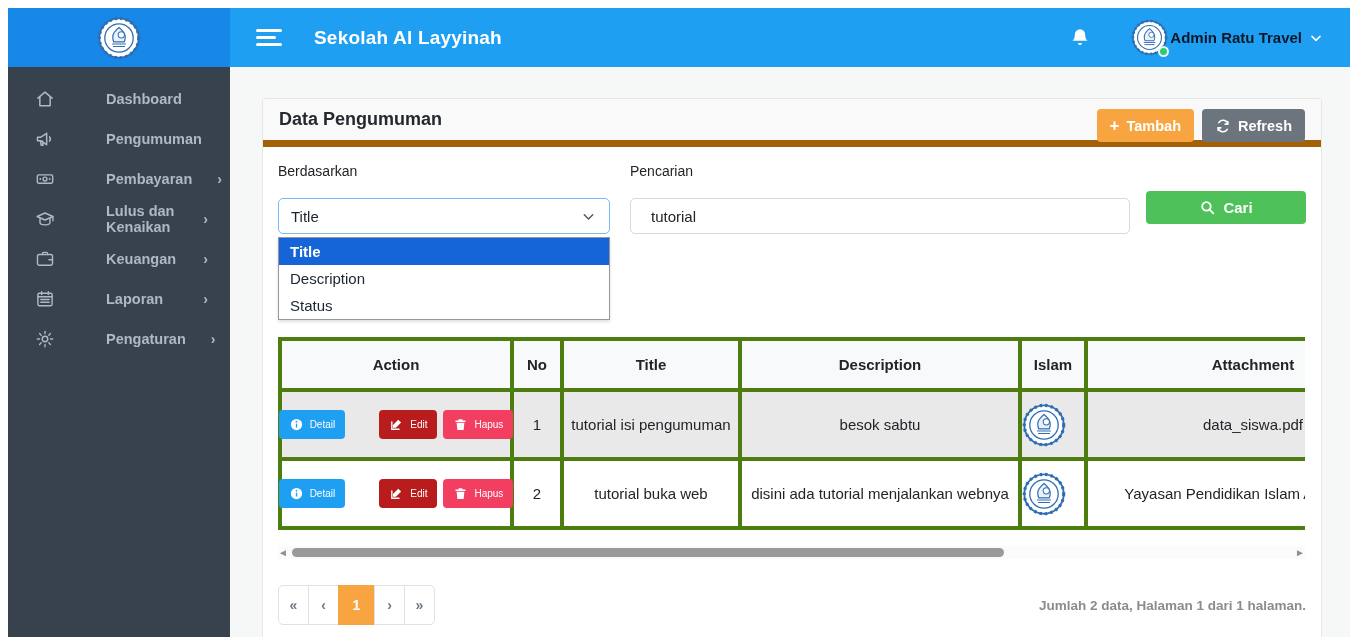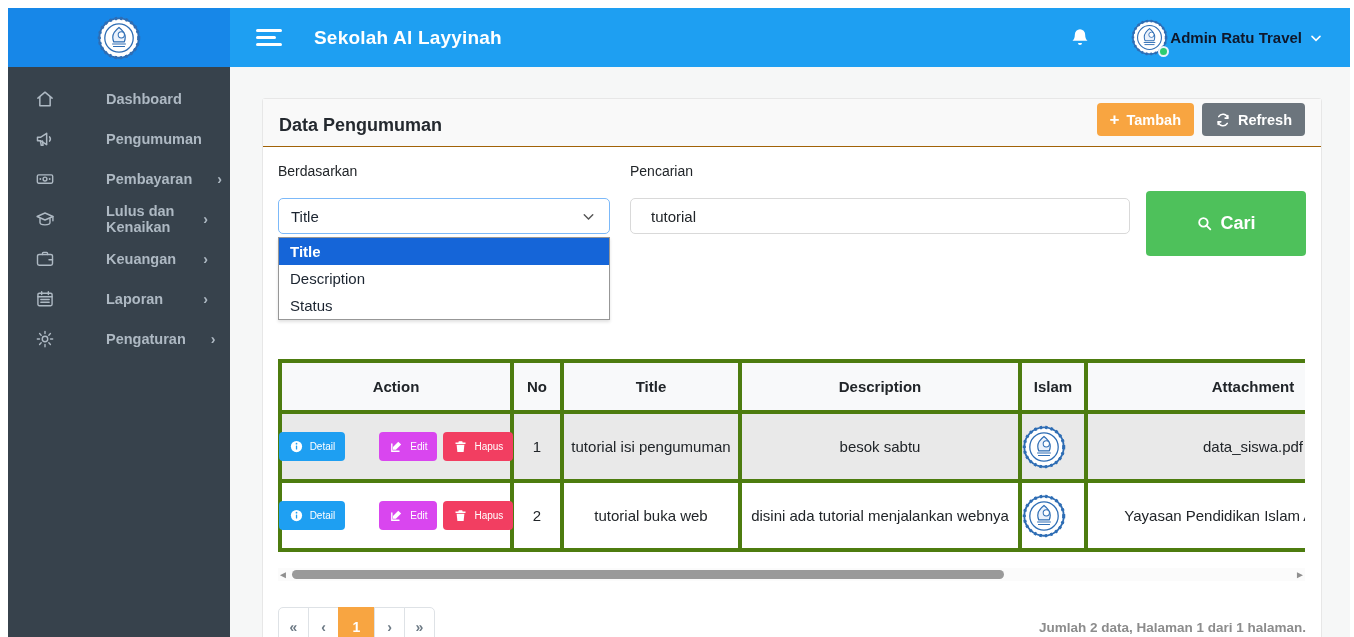--- a/index.html
+++ b/index.html
@@ -33,30 +33,30 @@
   .side-item { display:flex; align-items:center; height:40px; padding:0 22px 0 27px;
                color:#aeb9c3; font-size:14.5px; font-weight:600; cursor:pointer;gap:25px; }
   .side-item .sicon { width:20px; height:20px; margin-right:26px; flex:0 0 20px; display:flex; }
   .side-item .chev { margin-left:auto; font-size:14px; color:#aeb9c3; }
 
   .content { flex:1; background:#f6f7f7; overflow:hidden; }
 
   
   .card { background:#fff; border:1px solid #e7e7e7; border-radius:3px;
           margin:31px 28px 0 32px; height:560px; }
-  .card-header { display:flex; align-items:flex-end; justify-content:space-between;
-                 background:#f9f9f9; border-bottom:1px solid #a16207; padding:10px 16px; height:48px; }
+  .card-header { display:flex; align-items:flex-start; justify-content:space-between;
+                 background:#f9f9f9; border-bottom:7px solid #a16207; padding:10px 16px; height:48px; }
   .card-title { font-size:18px; font-weight:700; color:#24292f; }
   .hdr-btns { display:flex; gap:8px; }
   .btn { border:none; border-radius:4px; color:#fff; font-weight:700; font-size:14.5px;
          padding:8px 13px; display:inline-flex; align-items:center; gap:7px; cursor:pointer;
          font-family:"Liberation Sans", sans-serif; }
   .btn-tambah { background:#f8a541; }
   .btn-refresh { background:#6c757d; }
-  .btn-cari { background:#4ec15b; padding:22px 0; width:160px; justify-content:center; font-size:18px; }
+  .btn-cari { background:#4ec15b; padding:8px 0; width:160px; justify-content:center; font-size:15px; }
   .plus-glyph { font-size:17px; font-weight:700; line-height:1; }
 
   .card-body { padding:16px 15px 0 15px; position:relative; }
 
   
   .filters { display:flex; align-items:flex-start; }
   .f-label { font-size:14px; color:#212529; margin-bottom:19px; }
   .f-col1 { width:332px; margin-right:20px; position:relative; }
   .f-col2 { width:500px; margin-right:16px; }
   .f-col3 { margin-left:auto; padding-top:28px; }
@@ -78,21 +78,21 @@
   th, td { border:4px solid #4d7c0f; text-align:center; white-space:nowrap; }
   thead th { background:#f8f9fa; font-weight:700; height:51px; }
   tbody td { height:69px; }
   tr.stripe { background:#e9e9e9; }
   .cell-img { width:44px; height:44px; vertical-align:middle; }
   .abtns { display:flex; gap:6px; justify-content:center; }
   .abtn { border:none; border-radius:4px; color:#fff; font-weight:400; font-size:10px;
           padding:7px 10px; display:inline-flex; align-items:center; gap:6px; cursor:pointer;
           font-family:"Liberation Sans", sans-serif; }
   .abtn-detail { background:#1e9ff2; }
-  .abtn-edit { background:#d946ef;margin-left:28px; }
+  .abtn-edit { background:#b91c1c;margin-left:28px; }
   .abtn-hapus { background:#f23e61; }
 
   
   .hscroll { position:relative; width:1027px; height:13px; margin-top:16px; background:#fbfbfb; }
   .hs-arrow { position:absolute; top:0; width:10px; height:13px; color:#8f8f8f; font-size:10px;
               line-height:13px; cursor:pointer; }
   .hs-left { left:0; } .hs-right { right:0; }
   .hs-thumb { position:absolute; left:14px; top:2px; width:712px; height:9px;
               background:#9a9a9a; border-radius:5px; cursor:grab; }
 

